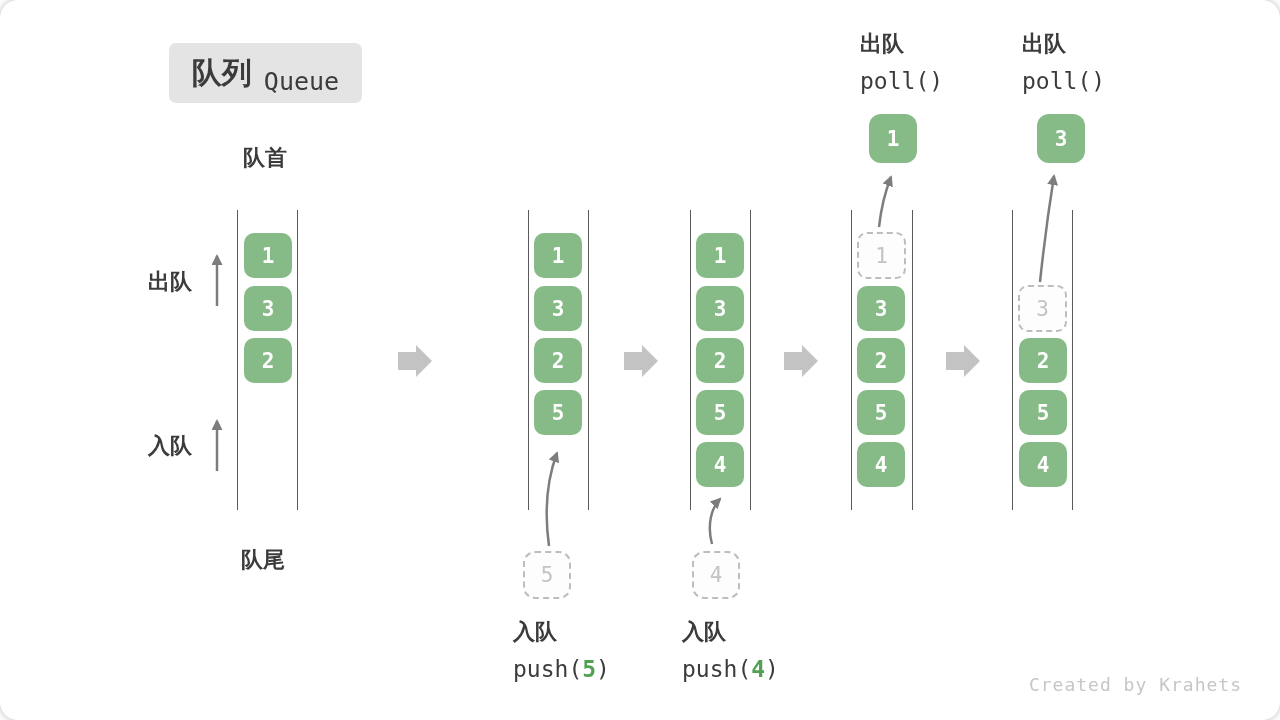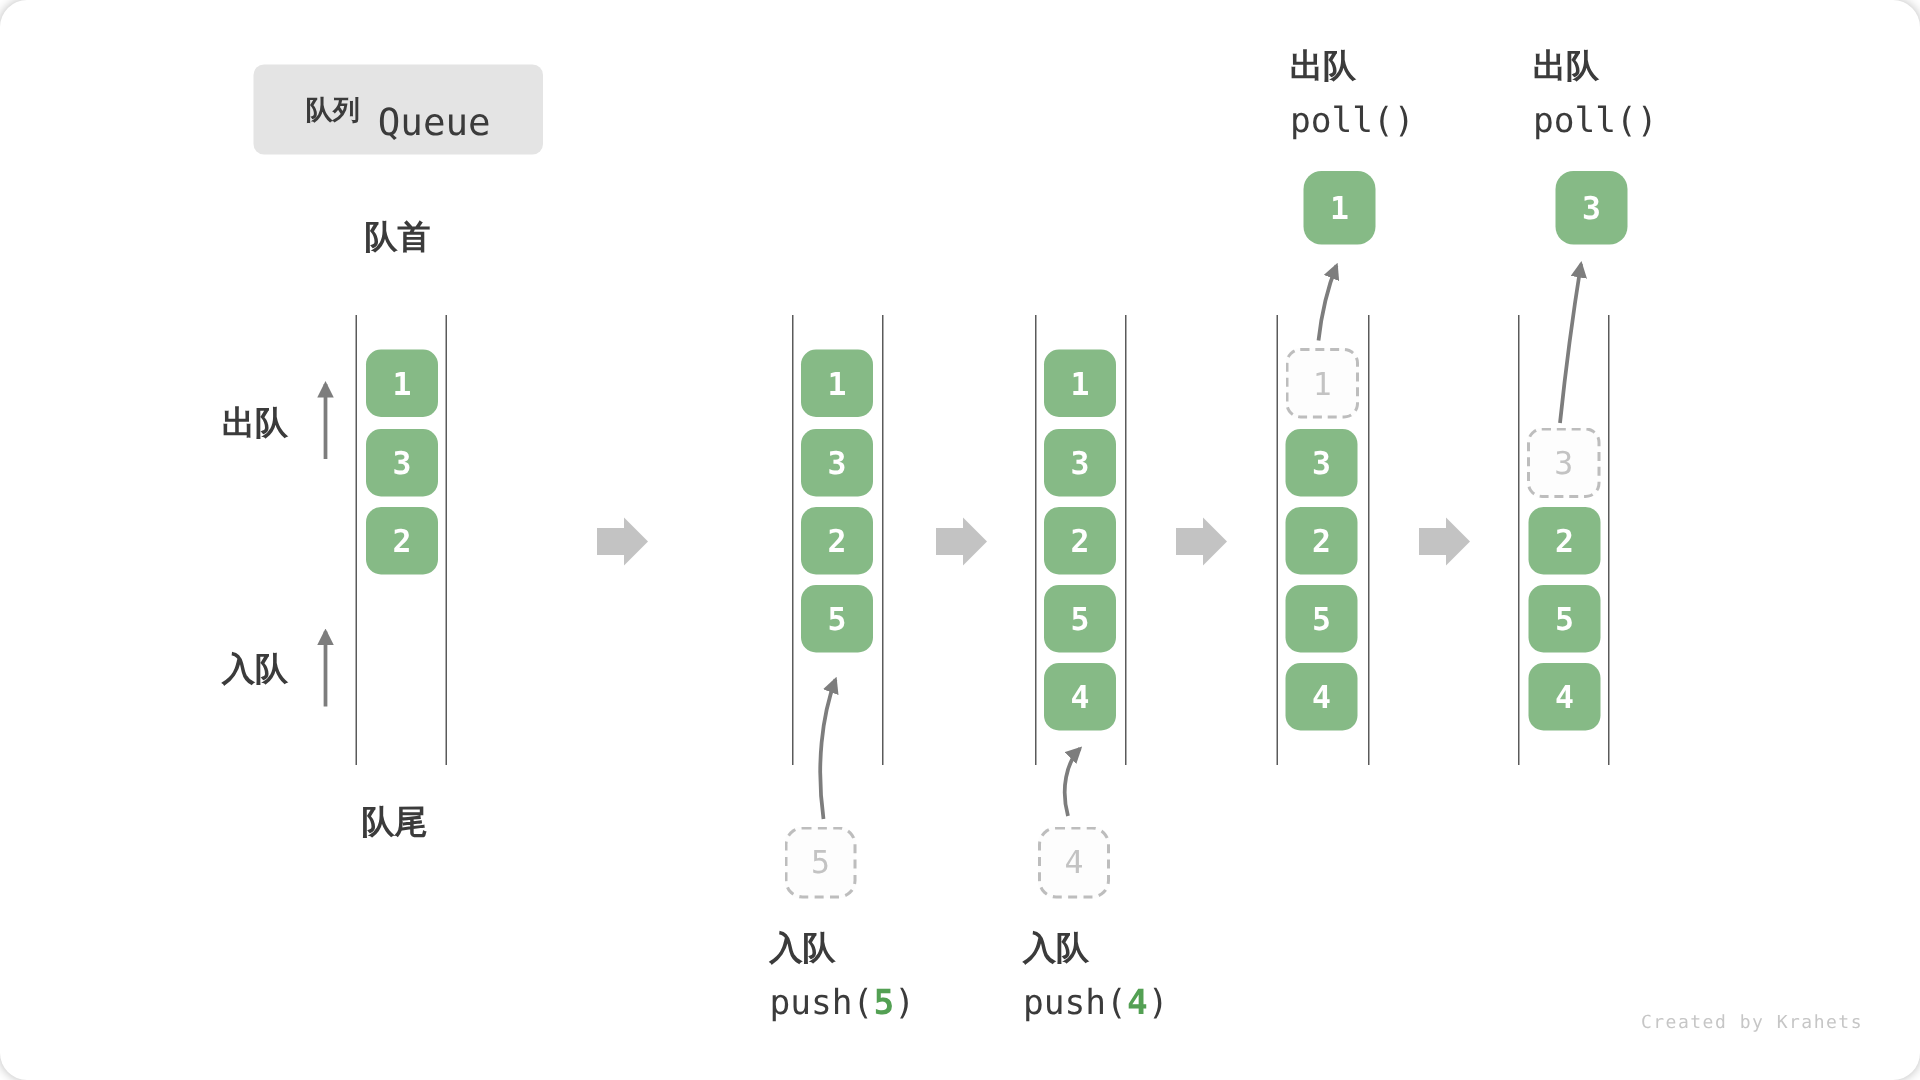--- a/index.html
+++ b/index.html
@@ -28,21 +28,21 @@
     position: absolute;
     left: 169px; top: 43px;
     width: 193px; height: 60px;
     background: var(--badge-bg, #e4e4e4);
     border-radius: 7px;
     display: flex;
     align-items: center;
     justify-content: center;
     gap: 12px;
   }
-  .title-zh { font-size: 18px; font-weight: 700; color: var(--ink, #3b3b3b); }
+  .title-zh { font-size: 30px; font-weight: 700; color: var(--ink, #3b3b3b); }
   .title-en {
     font-family: "DejaVu Sans Mono", "Liberation Mono", monospace;
     font-size: 25px; color: var(--ink, #3b3b3b); margin-top: 16px;
   }
 
   .cjk-label {
     position: absolute;
     font-size: 22px;
     font-weight: 700;
     color: var(--ink, #3b3b3b);
@@ -105,21 +105,21 @@
   }
   .op-code .arg {
     color: var(--accent-green, #53a053);
     font-weight: 700;
   }
 
   .watermark {
     position: absolute;
     right: 38px; top: 674px;
     font-family: "DejaVu Sans Mono", "Liberation Mono", monospace;
-    font-size: 12px;
+    font-size: 18px;
     color: var(--watermark-ink, #c6c6c6);
     letter-spacing: 1px;
   }
 </style>
 </head>
 <body>
 
 <div class="canvas">
 
   <svg class="arrow-layer" viewBox="0 0 1280 720">
@@ -141,21 +141,21 @@
     <path d="M879,227 C881,209 885,192 891,177" stroke="#7d7d7d" stroke-width="2.5" fill="none" marker-end="url(#ah)"></path>
     <path d="M1040,282 C1044,244 1049,207 1054,176" stroke="#7d7d7d" stroke-width="2.5" fill="none" marker-end="url(#ah)"></path>
   </svg>
 
   <div class="title-badge">
     <span class="title-zh">队列</span>
     <span class="title-en">Queue</span>
   </div>
 
   <div class="cjk-label" style="left:243px; top:143px;">队首</div>
-  <div class="cjk-label" style="left:241px; top:533px;">队尾</div>
+  <div class="cjk-label" style="left:241px; top:545px;">队尾</div>
 
   <div class="cjk-label" style="left:148px; top:267px;">出队</div>
   <div class="cjk-label" style="left:148px; top:431px;">入队</div>
 
   <div class="rails" style="left:237px; width:61px;"></div>
   <div class="rails" style="left:528px; width:61px;"></div>
   <div class="rails" style="left:690px; width:61px;"></div>
   <div class="rails" style="left:851px; width:62px;"></div>
   <div class="rails" style="left:1012px; width:61px;"></div>
 

